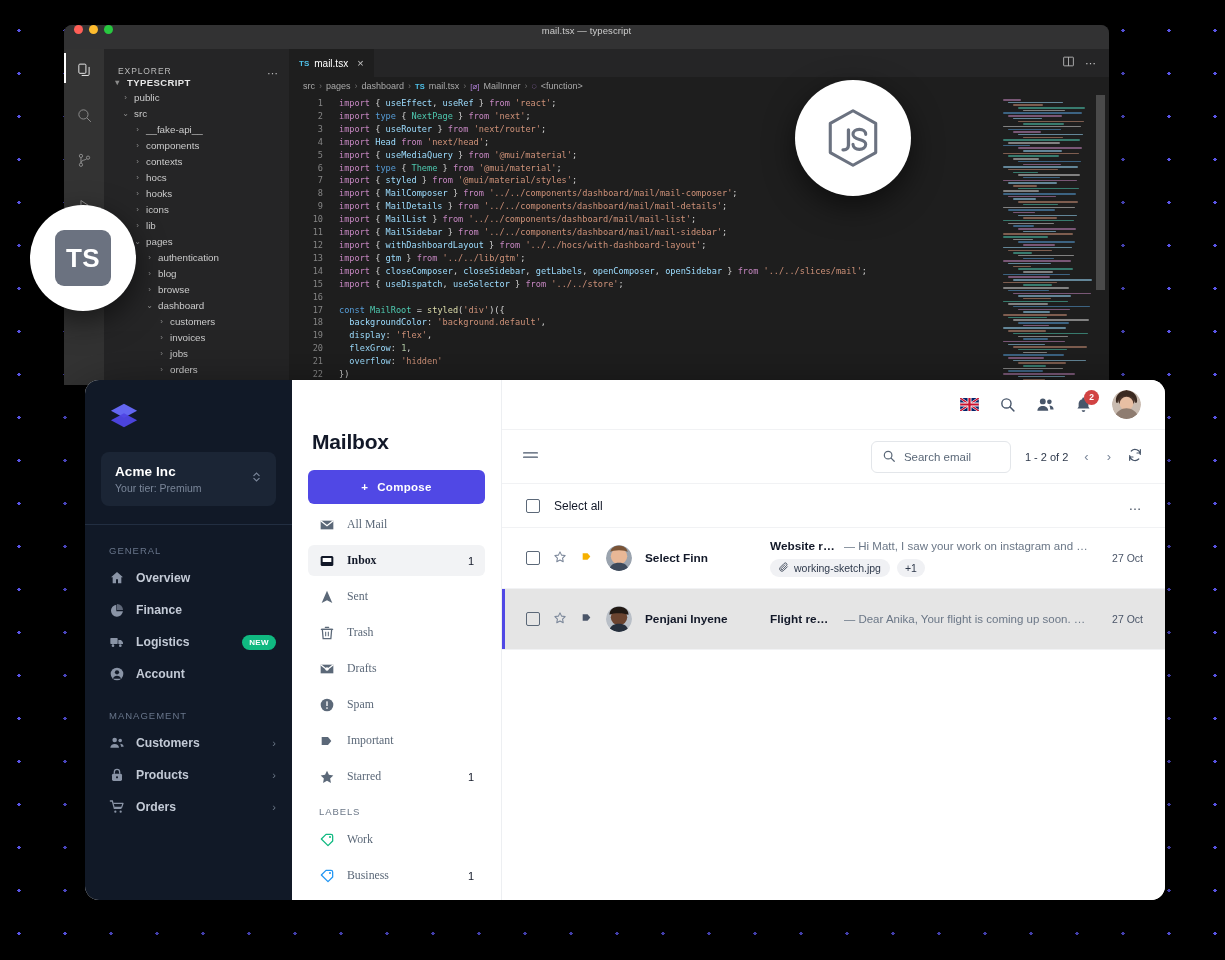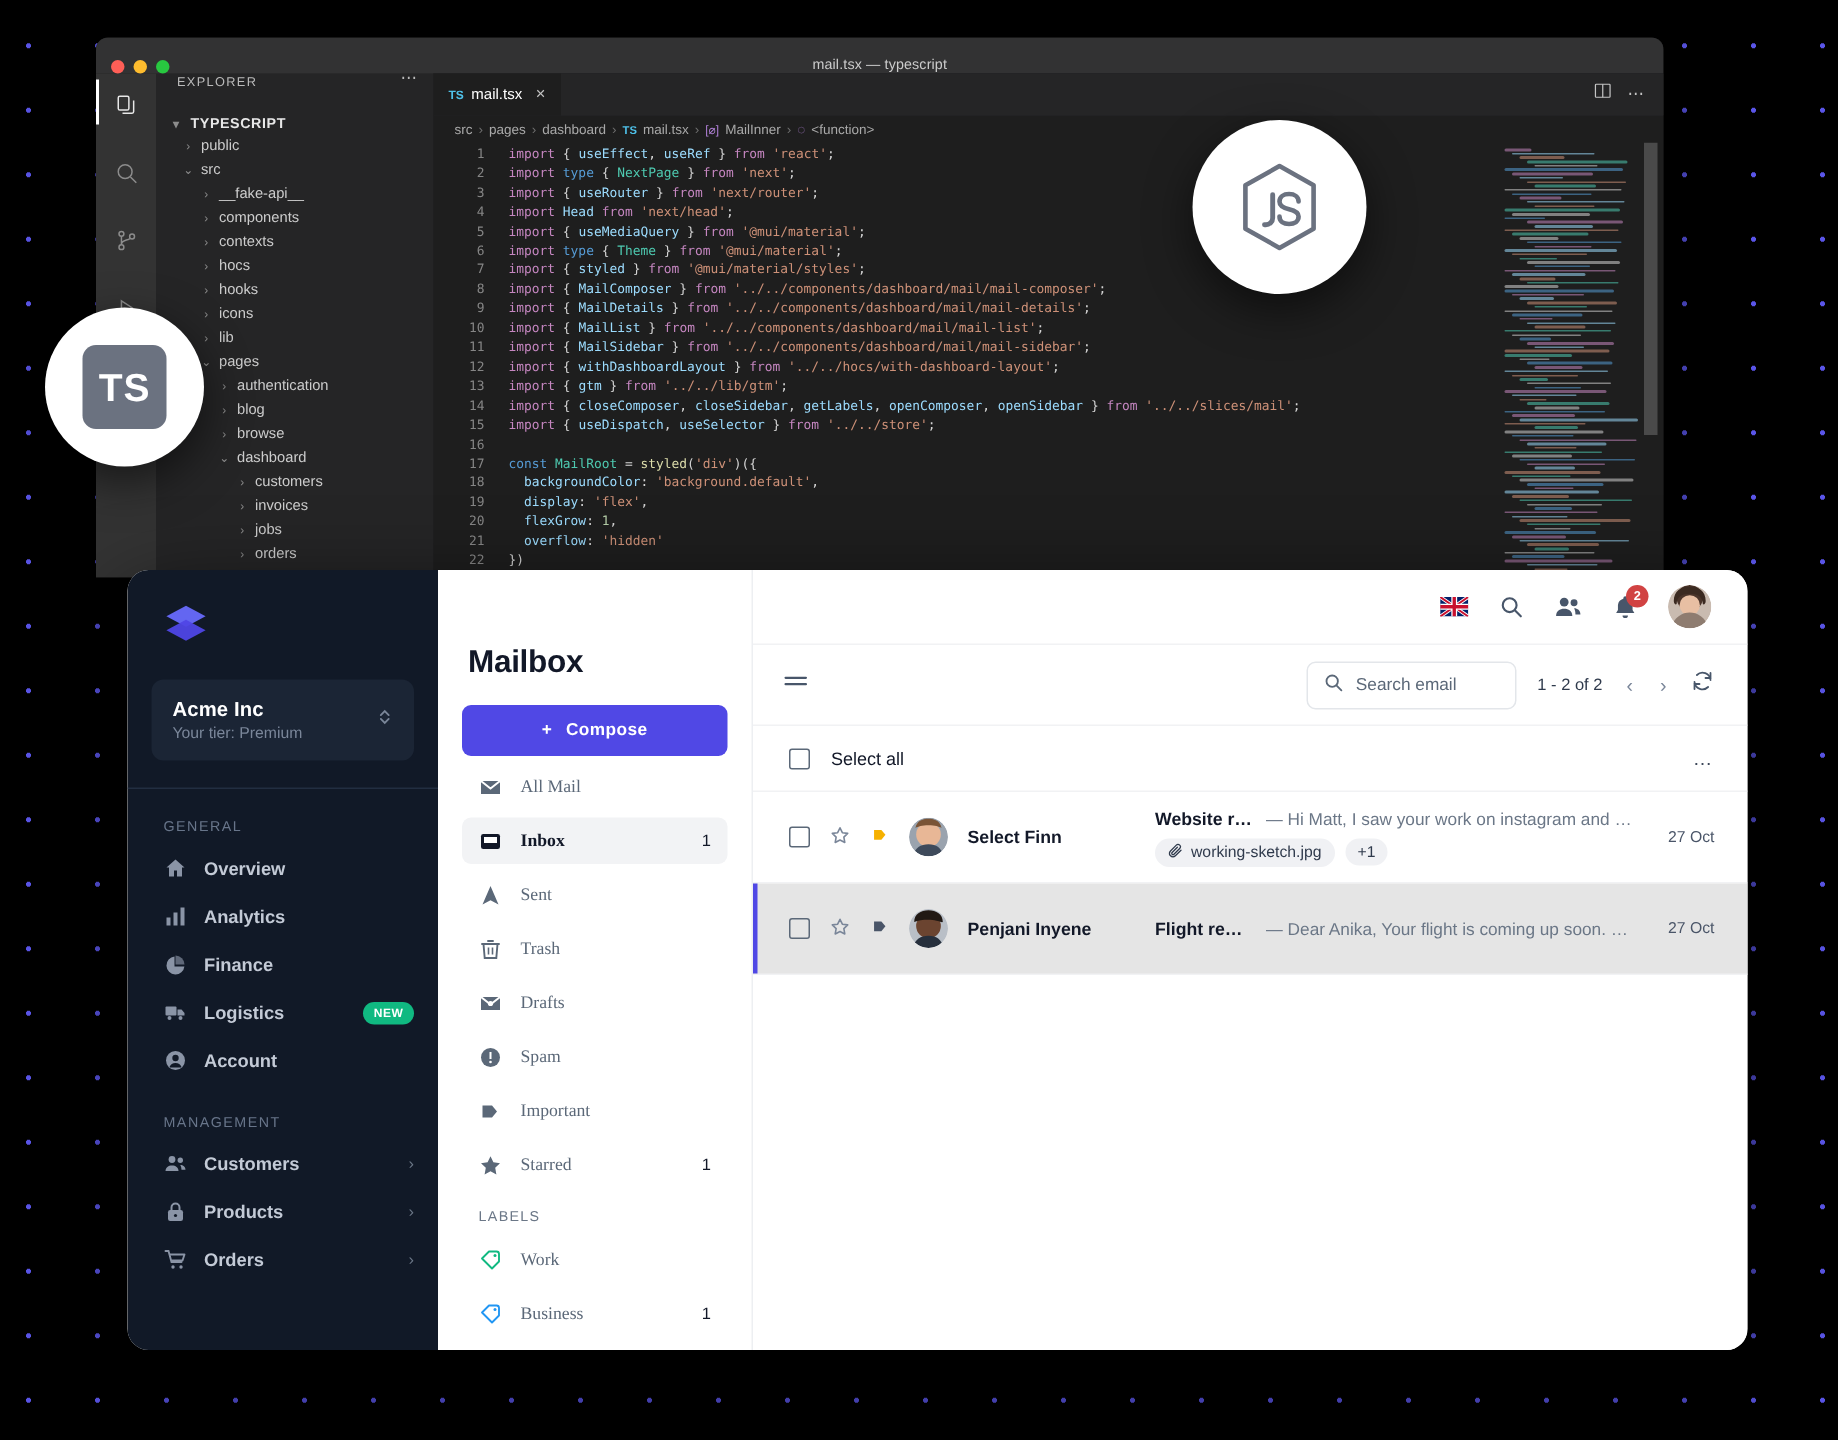--- a/index.html
+++ b/index.html
@@ -26,21 +26,21 @@
     position: absolute;
     left: 64px; top: 25px;
     width: 1045px; height: 360px;
     background: #1E1E1E;
     border-radius: 8px 8px 0 0;
     overflow: hidden;
     box-shadow: 0 18px 50px rgba(0,0,0,.85);
   }
   .vs-titlebar {
     height: 24px; background: #323233;
-    display: flex; align-items: flex-end; position: relative;
+    display: flex; align-items: flex-start; position: relative;
   }
   .traffic { display: flex; gap: 6px; margin-left: 10px; }
   .dot { width: 9px; height: 9px; border-radius: 50%; }
   .dot.r { background: #FF5F57; }
   .dot.y { background: #FEBC2E; }
   .dot.g { background: #28C840; }
   .vs-title {
     position: absolute; left: 0; right: 0; text-align: center;
     font-size: 9.5px; color: #CCCCCC; letter-spacing: .1px;
   }
@@ -55,21 +55,21 @@
   .act-item.active::before {
     content: ""; position: absolute; left: 0; top: -4px; width: 2px; height: 30px; background: #fff;
   }
   .act-item svg { display: block; }
 
   .explorer {
     width: 185px; background: #252526; flex: 0 0 185px;
     display: flex; flex-direction: column; min-width: 0;
   }
   .exp-head {
-    height: 28px; display: flex; align-items: flex-start; justify-content: space-between;
+    height: 28px; display: flex; align-items: flex-end; justify-content: space-between;
     padding: 0 10px 0 14px;
   }
   .exp-head-title { font-size: 8.5px; letter-spacing: .9px; color: #BBBBBB; }
   .exp-dots { color: #BBB; font-size: 11px; letter-spacing: 1px; line-height: 6px; }
   .exp-root {
     display: flex; align-items: center; gap: 4px;
     padding: 1px 0 1px 8px; font-size: 9.5px; font-weight: bold; color: #E7E7E7;
     letter-spacing: .4px;
   }
   .tree { overflow: hidden; }
@@ -580,30 +580,20 @@
             <span style="display:flex">
               <svg width="16" height="16" viewBox="0 0 24 24">
                 <path d="M12 3 3 11h2.5v9h5v-6h3v6h5v-9H21z" fill="#8A94A6"></path>
               </svg>
             </span>
             <span class="lbl">Overview</span>
           </div>
           <div class="nav-item">
             <span style="display:flex">
               <svg width="16" height="16" viewBox="0 0 24 24">
-                <rect x="3" y="13" width="4" height="8" fill="#8A94A6"></rect>
-                <rect x="10" y="8" width="4" height="13" fill="#8A94A6"></rect>
-                <rect x="17" y="3" width="4" height="18" fill="#8A94A6"></rect>
-              </svg>
-            </span>
-            <span class="lbl">Analytics</span>
-          </div>
-          <div class="nav-item">
-            <span style="display:flex">
-              <svg width="16" height="16" viewBox="0 0 24 24">
                 <path d="M12 3v9h9a9 9 0 0 0-9-9z" fill="#8A94A6" opacity=".65"></path>
                 <path d="M11 4a9 9 0 1 0 9.9 9.9H11z" fill="#8A94A6"></path>
               </svg>
             </span>
             <span class="lbl">Finance</span>
           </div>
           <div class="nav-item">
             <span style="display:flex">
               <svg width="16" height="16" viewBox="0 0 24 24">
                 <rect x="2" y="6" width="11" height="9" rx="1" fill="#8A94A6"></rect>

